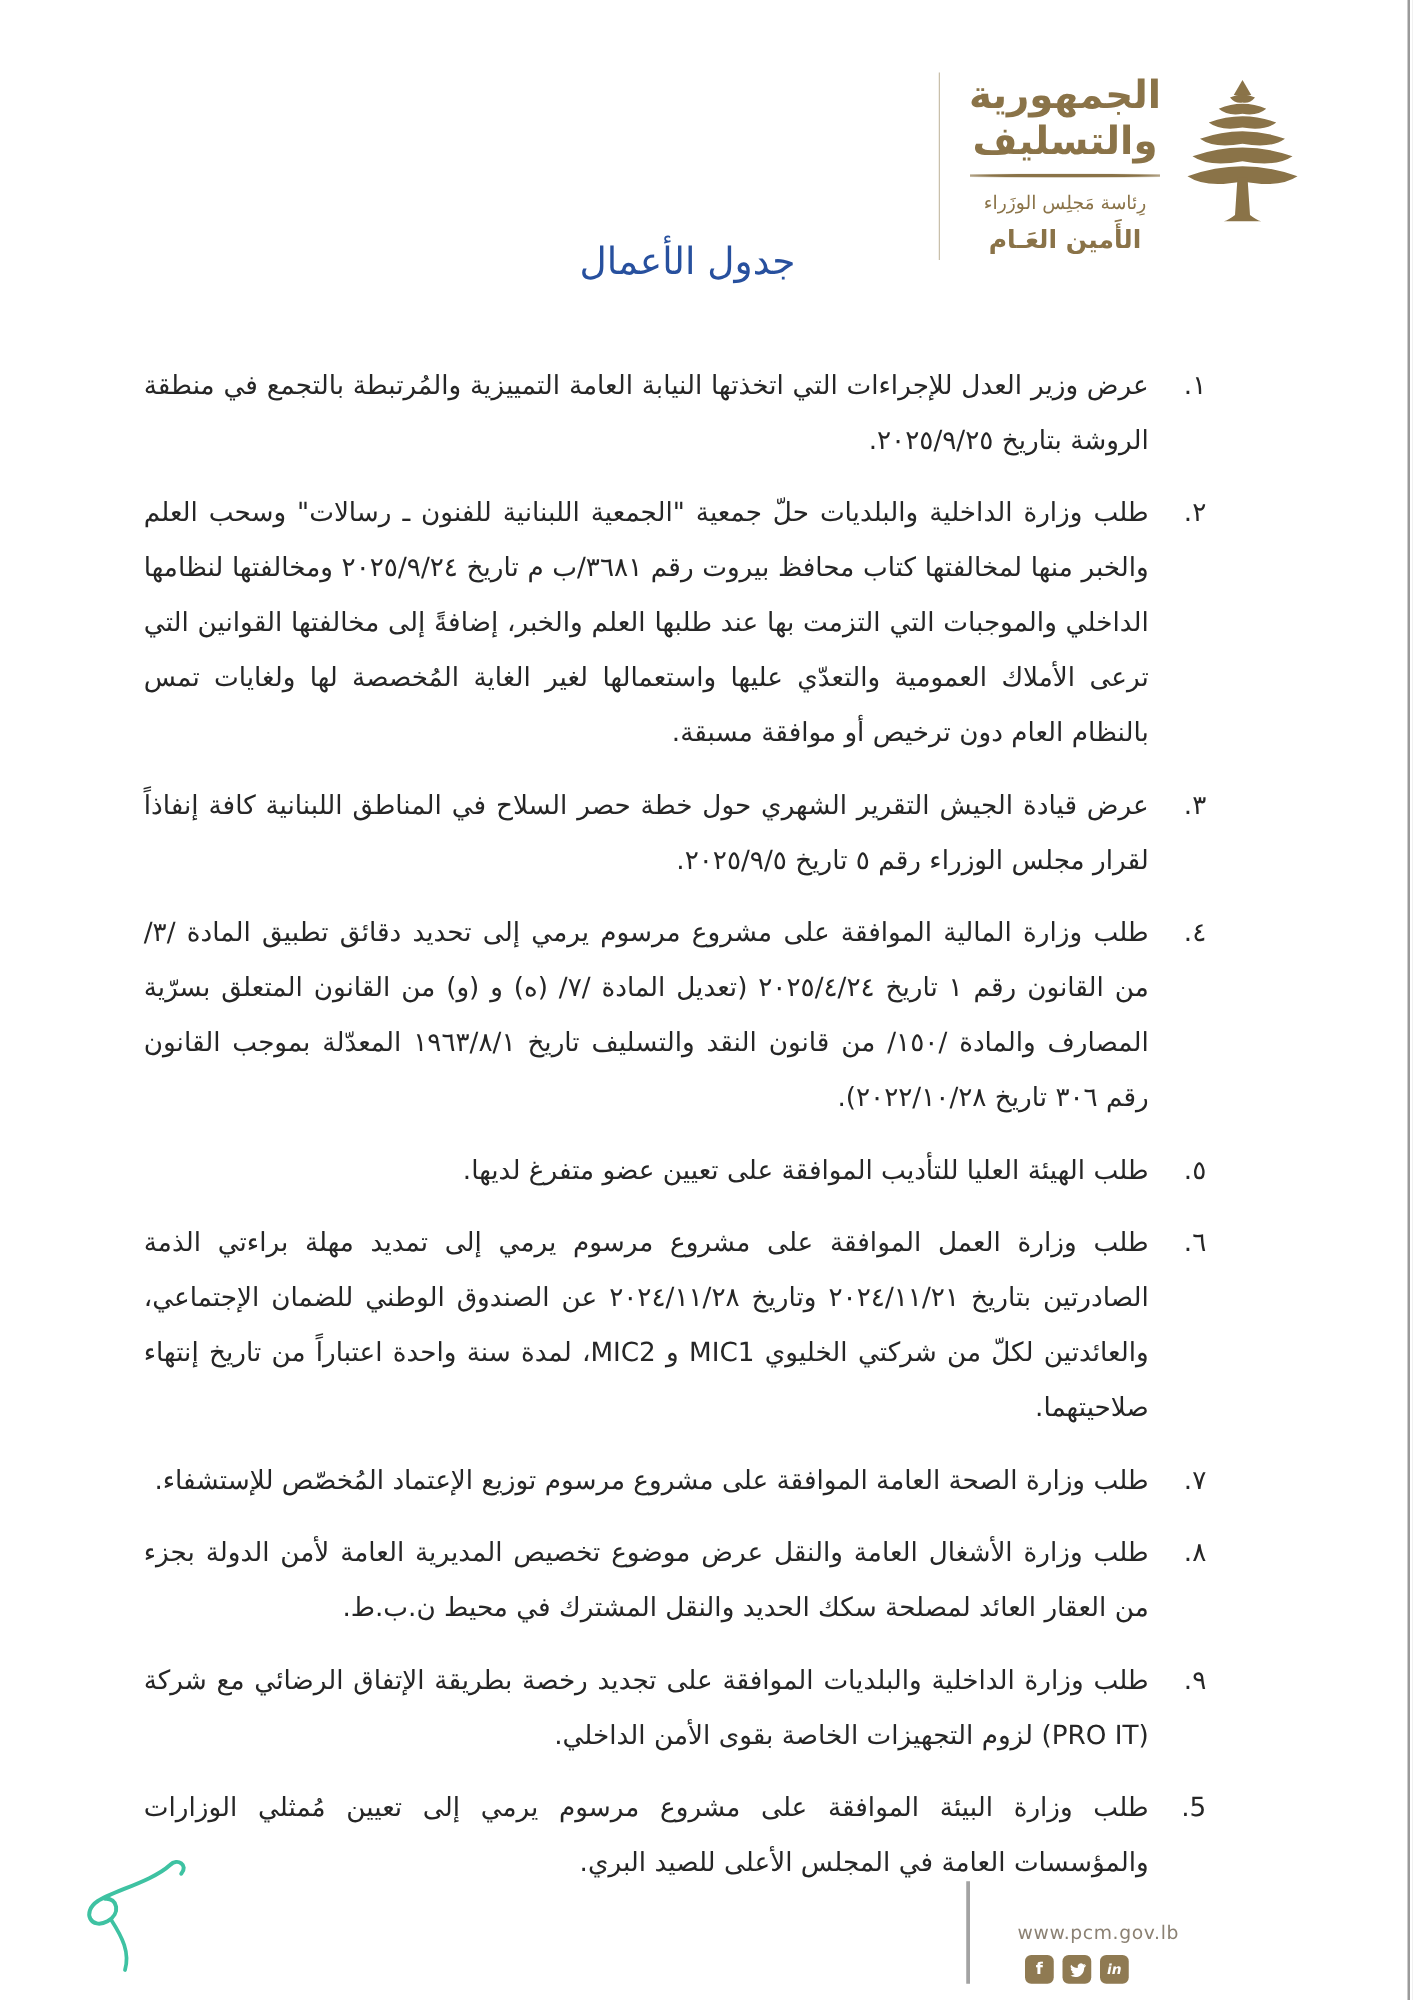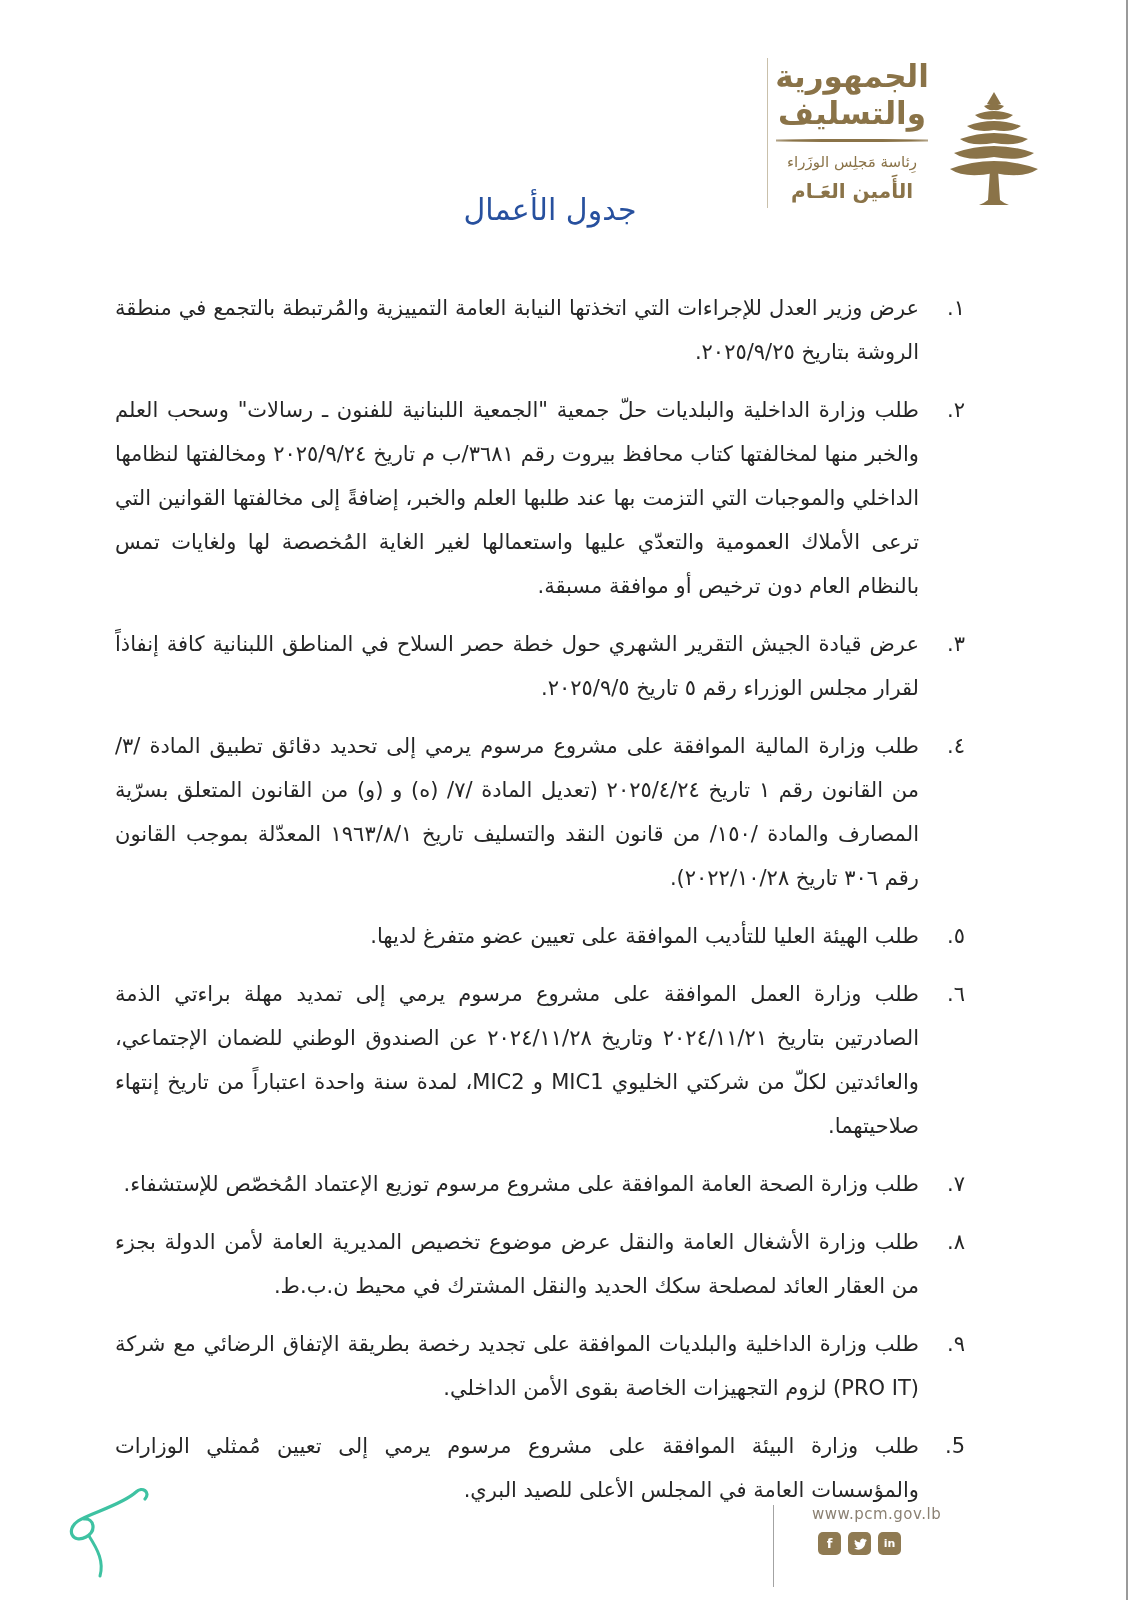--- a/index.html
+++ b/index.html
@@ -11,23 +11,23 @@
     overflow:hidden;
     font-family:"DejaVu Sans",sans-serif;
   }
   .edge-line{
     position:absolute;top:0;bottom:0;right:2px;width:2px;
     background:#9a9a9a;
   }
   
   .letterhead{
     position:absolute;top:58px;right:80px;width:282px;
-    display:flex;gap:12px;align-items:flex-end;
+    display:flex;gap:12px;align-items:flex-start;
     border-left:1px solid #c9c0ab;
-    padding-left:0;
+    padding-left:16px;
   }
   .lh-text{width:168px;text-align:center;color:#8a7348;direction:rtl;}
   .calligraphy{font-weight:bold;font-size:31px;line-height:1.2;letter-spacing:1px;}
   .lh-divider{
     height:3px;margin:7px 8px 9px 8px;border:none;
     background:radial-gradient(ellipse at center,#8a7348 0%,#8a7348 55%,rgba(138,115,72,0) 100%);
   }
   .lh-pcm{font-size:15px;line-height:1.5;}
   .lh-sg{font-size:20px;line-height:1.7;letter-spacing:2px;font-weight:bold;}
   .cedar{flex:none;margin-top:4px;}
@@ -45,23 +45,23 @@
   .item{
     display:flex;gap:6px;
     margin-bottom:14px;
     font-size:21px;line-height:44px;
   }
   .item-num{flex:none;width:40px;text-align:right;white-space:nowrap;}
   .item-text{flex:1;text-align:justify;}
   
   .footer{
     position:absolute;top:1505px;left:773px;width:190px;height:82px;
-    border-left:1px solid #a3a3a3;
+    border-left:3px solid #a3a3a3;
     padding-left:38px;box-sizing:content-box;
-    display:flex;flex-direction:column;justify-content:flex-start;
+    display:flex;flex-direction:column;justify-content:flex-end;
   }
   .f-url{font-size:15px;color:#8b8173;letter-spacing:.5px;}
   .f-icons{display:flex;gap:7px;margin-top:9px;margin-left:6px;}
   .f-icon{
     width:23px;height:23px;border-radius:5px;background:#8f7a52;
     color:#fff;display:flex;align-items:center;justify-content:center;
     font-size:13px;font-weight:bold;font-family:"DejaVu Sans",sans-serif;
   }
   .f-icon svg{display:block;}
   
@@ -159,17 +159,17 @@
 
   <div class="footer">
     <div class="f-url">www.pcm.gov.lb</div>
     <div class="f-icons">
       <div class="f-icon">f</div>
       <div class="f-icon">
         <svg width="14" height="12" viewBox="0 0 16 13" fill="#ffffff">
           <path d="M15.5 1.7c-.5.3-1.1.5-1.7.6A2.9 2.9 0 0 0 15.1.7c-.6.3-1.2.6-1.9.7A2.9 2.9 0 0 0 8.2 4c0 .2 0 .5.1.7A8.3 8.3 0 0 1 2.2 1.6 2.9 2.9 0 0 0 3.1 5.5c-.5 0-.9-.1-1.3-.4v.1c0 1.4 1 2.6 2.3 2.9-.4.1-.8.1-1.3.1.3 1.2 1.4 2 2.7 2a5.9 5.9 0 0 1-4.3 1.2A8.2 8.2 0 0 0 5.9 13c5.3 0 8.2-4.4 8.2-8.2v-.4c.6-.4 1-.9 1.4-1.5z"></path>
         </svg>
       </div>
-      <div class="f-icon" style="font-size:11px;">in</div>
+      <div class="f-icon" style="font-size:11px;font-style:italic;">in</div>
     </div>
   </div>
 
 </div>
 
 </body></html>

